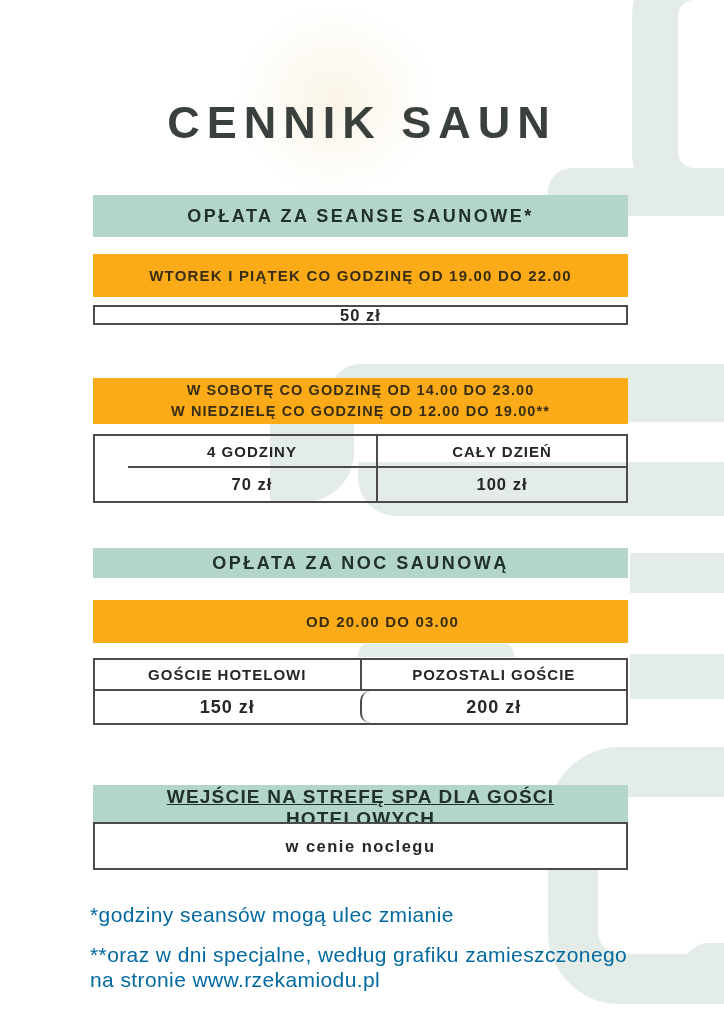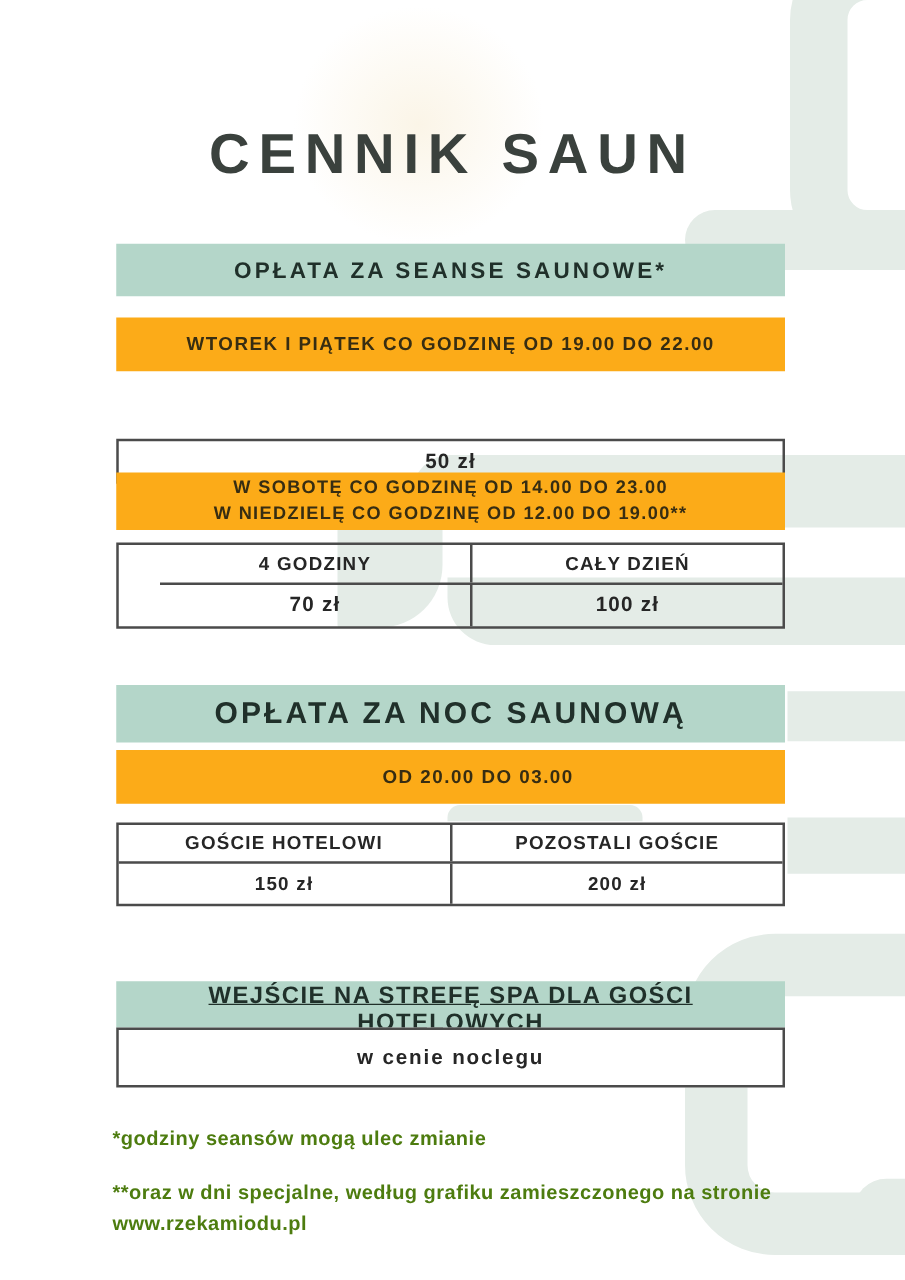--- a/index.html
+++ b/index.html
@@ -32,39 +32,39 @@
     position:absolute;left:0;top:97px;width:724px;
     text-align:center;font-size:45px;font-weight:bold;
     letter-spacing:7px;color:#3a413d;
   }
   .block{position:absolute;left:93px;width:535px;display:flex;align-items:center;justify-content:center;text-align:center;box-sizing:border-box;}
   .sage{background:#b4d6c9;color:#20302a;font-weight:bold;}
   .orange{background:#fcab18;color:#372d12;font-weight:bold;}
   .h-seanse{top:195px;height:42px;font-size:18px;letter-spacing:2.5px;}
   .bar-weekday{top:254px;height:43px;font-size:15px;letter-spacing:1.2px;}
   .cell{border:2px solid #4b4b4b;font-weight:bold;font-size:16.5px;letter-spacing:1px;background:transparent;}
-  .cell-weekday{top:305px;height:36px;margin-top:46px;}
+  .cell-weekday{top:305px;height:20px;}
   .bar-weekend{top:378px;height:46px;font-size:14.5px;letter-spacing:1.1px;flex-direction:column;line-height:21px;}
   .ptable{position:absolute;left:93px;width:535px;border:2px solid #4b4b4b;box-sizing:border-box;}
   .t1{top:434px;padding-left:33px;}
   .t2{top:658px;}
   .ptable .row{display:flex;}
   .ptable .row + .row{border-top:2px solid #4b4b4b;}
   .ptable .tcell{flex:1;display:flex;align-items:center;justify-content:center;
     font-weight:bold;letter-spacing:1px;background:transparent;}
   .ptable .tcell + .tcell{border-left:2px solid #4b4b4b;}
   .t1 .hrow .tcell{height:30px;font-size:15px;}
   .t1 .vrow .tcell{height:33px;font-size:16.5px;}
   .t2 .hrow .tcell{height:29px;font-size:15px;}
-  .t2 .vrow .tcell{height:32px;font-size:15px;}
-  .h-noc{top:548px;height:46px;font-size:24px;letter-spacing:2.5px;}
+  .t2 .vrow .tcell{height:32px;font-size:18px;border-radius:10px;}
+  .h-noc{top:548px;height:30px;font-size:18px;letter-spacing:2.5px;}
   .bar-noc{top:600px;height:43px;font-size:15px;letter-spacing:1.2px;padding-left:44px;}
   .h-spa{top:785px;height:46px;font-size:19px;letter-spacing:1.2px;text-decoration:underline;}
   .cell-spa{top:822px;height:48px;background:#ffffff;letter-spacing:1.5px;}
-  .footnote{position:absolute;left:90px;font-weight:bold;font-size:16px;color:#4d7c0f;letter-spacing:0.4px;}
+  .footnote{position:absolute;left:90px;font-weight:normal;font-size:21px;color:#0369a1;letter-spacing:0.4px;}
   .fn1{top:903px;}
   .fn2{top:942px;width:558px;line-height:25px;}
 </style>
 </head>
 <body>
 
 <div class="page">
 
   <div class="art cream"></div>
   <div class="art ring-tr"></div>

